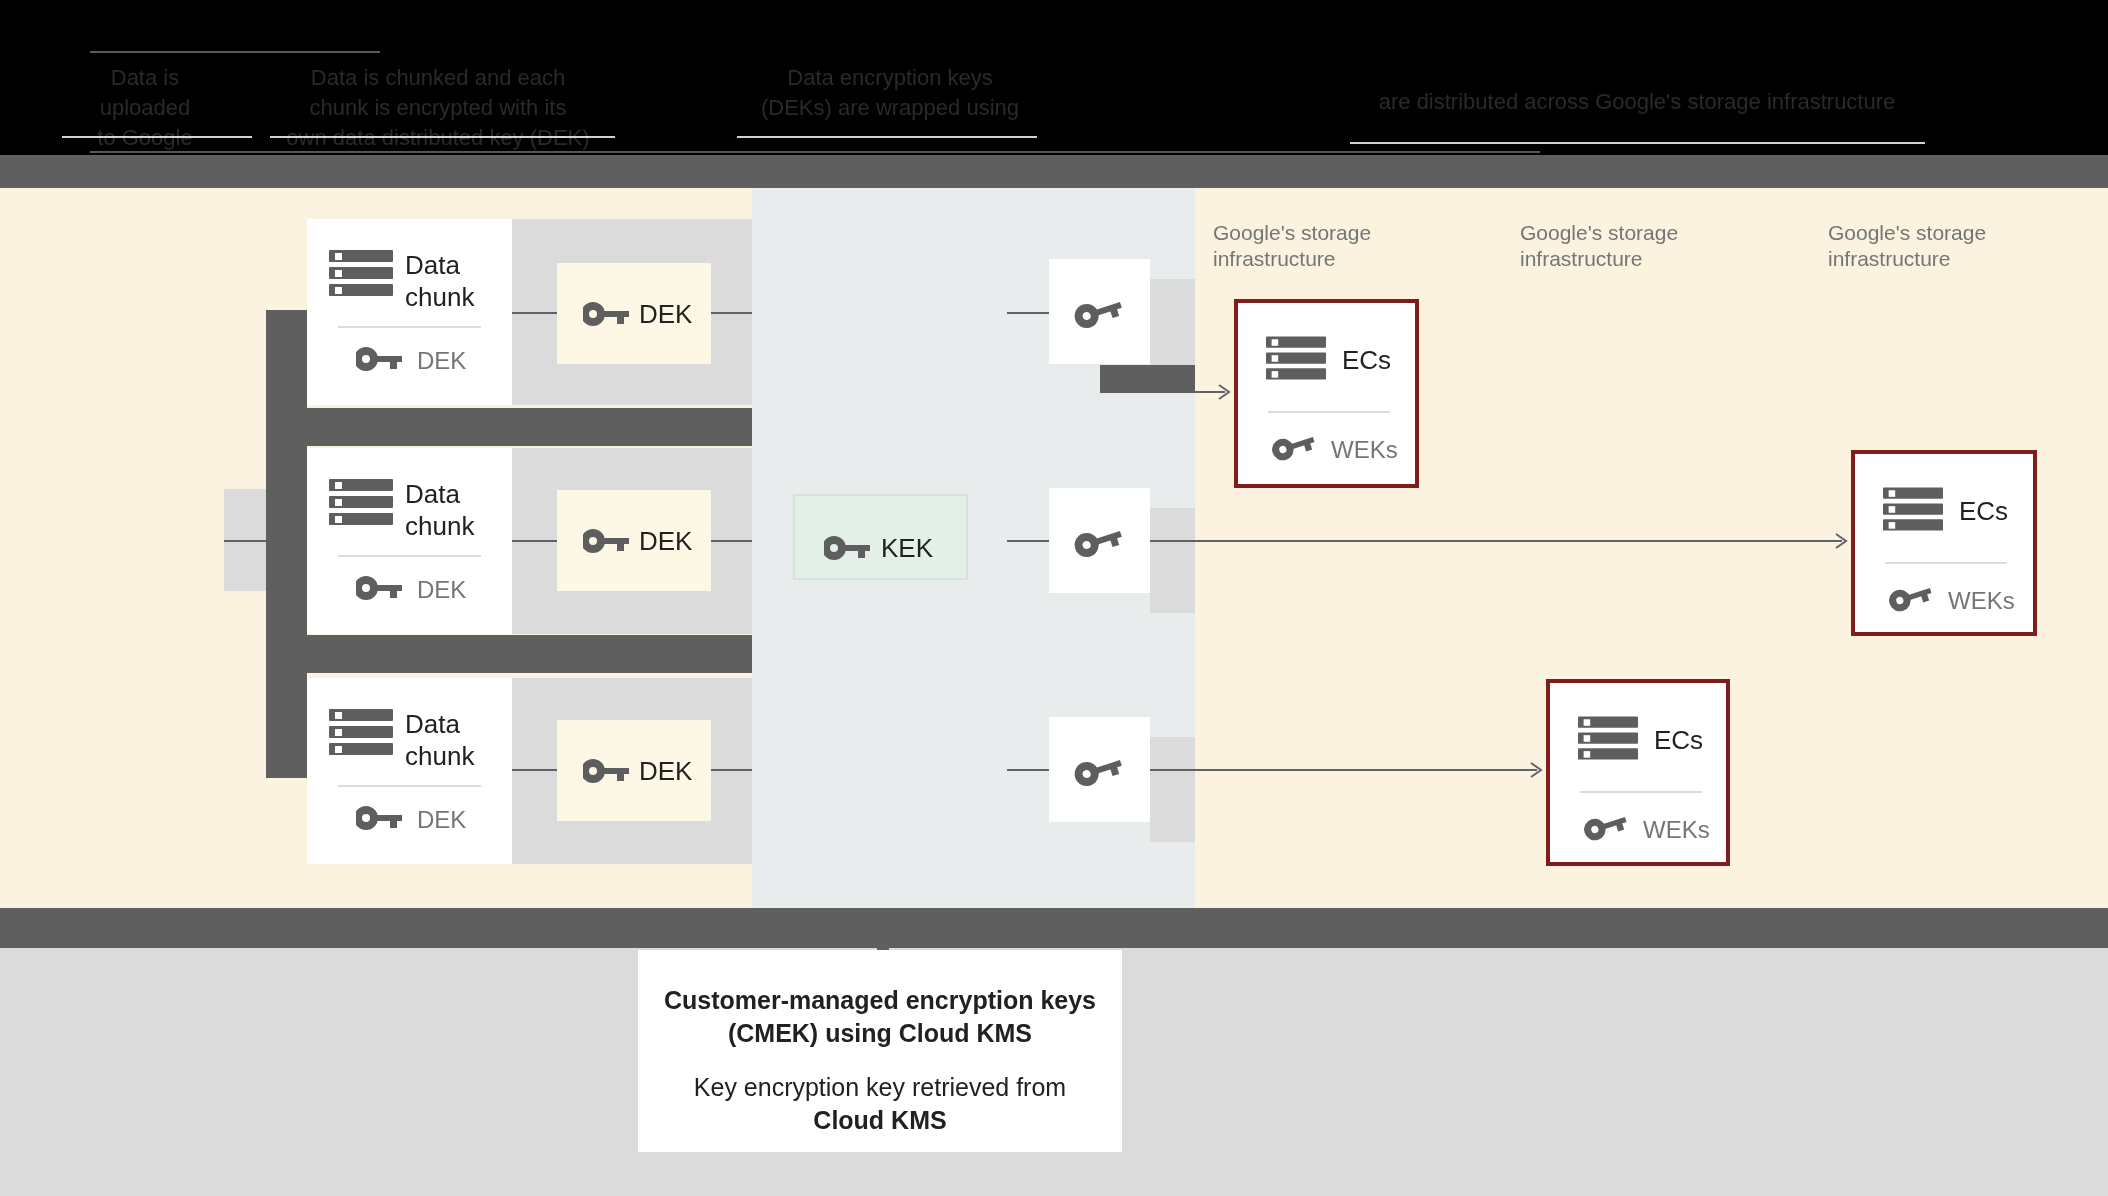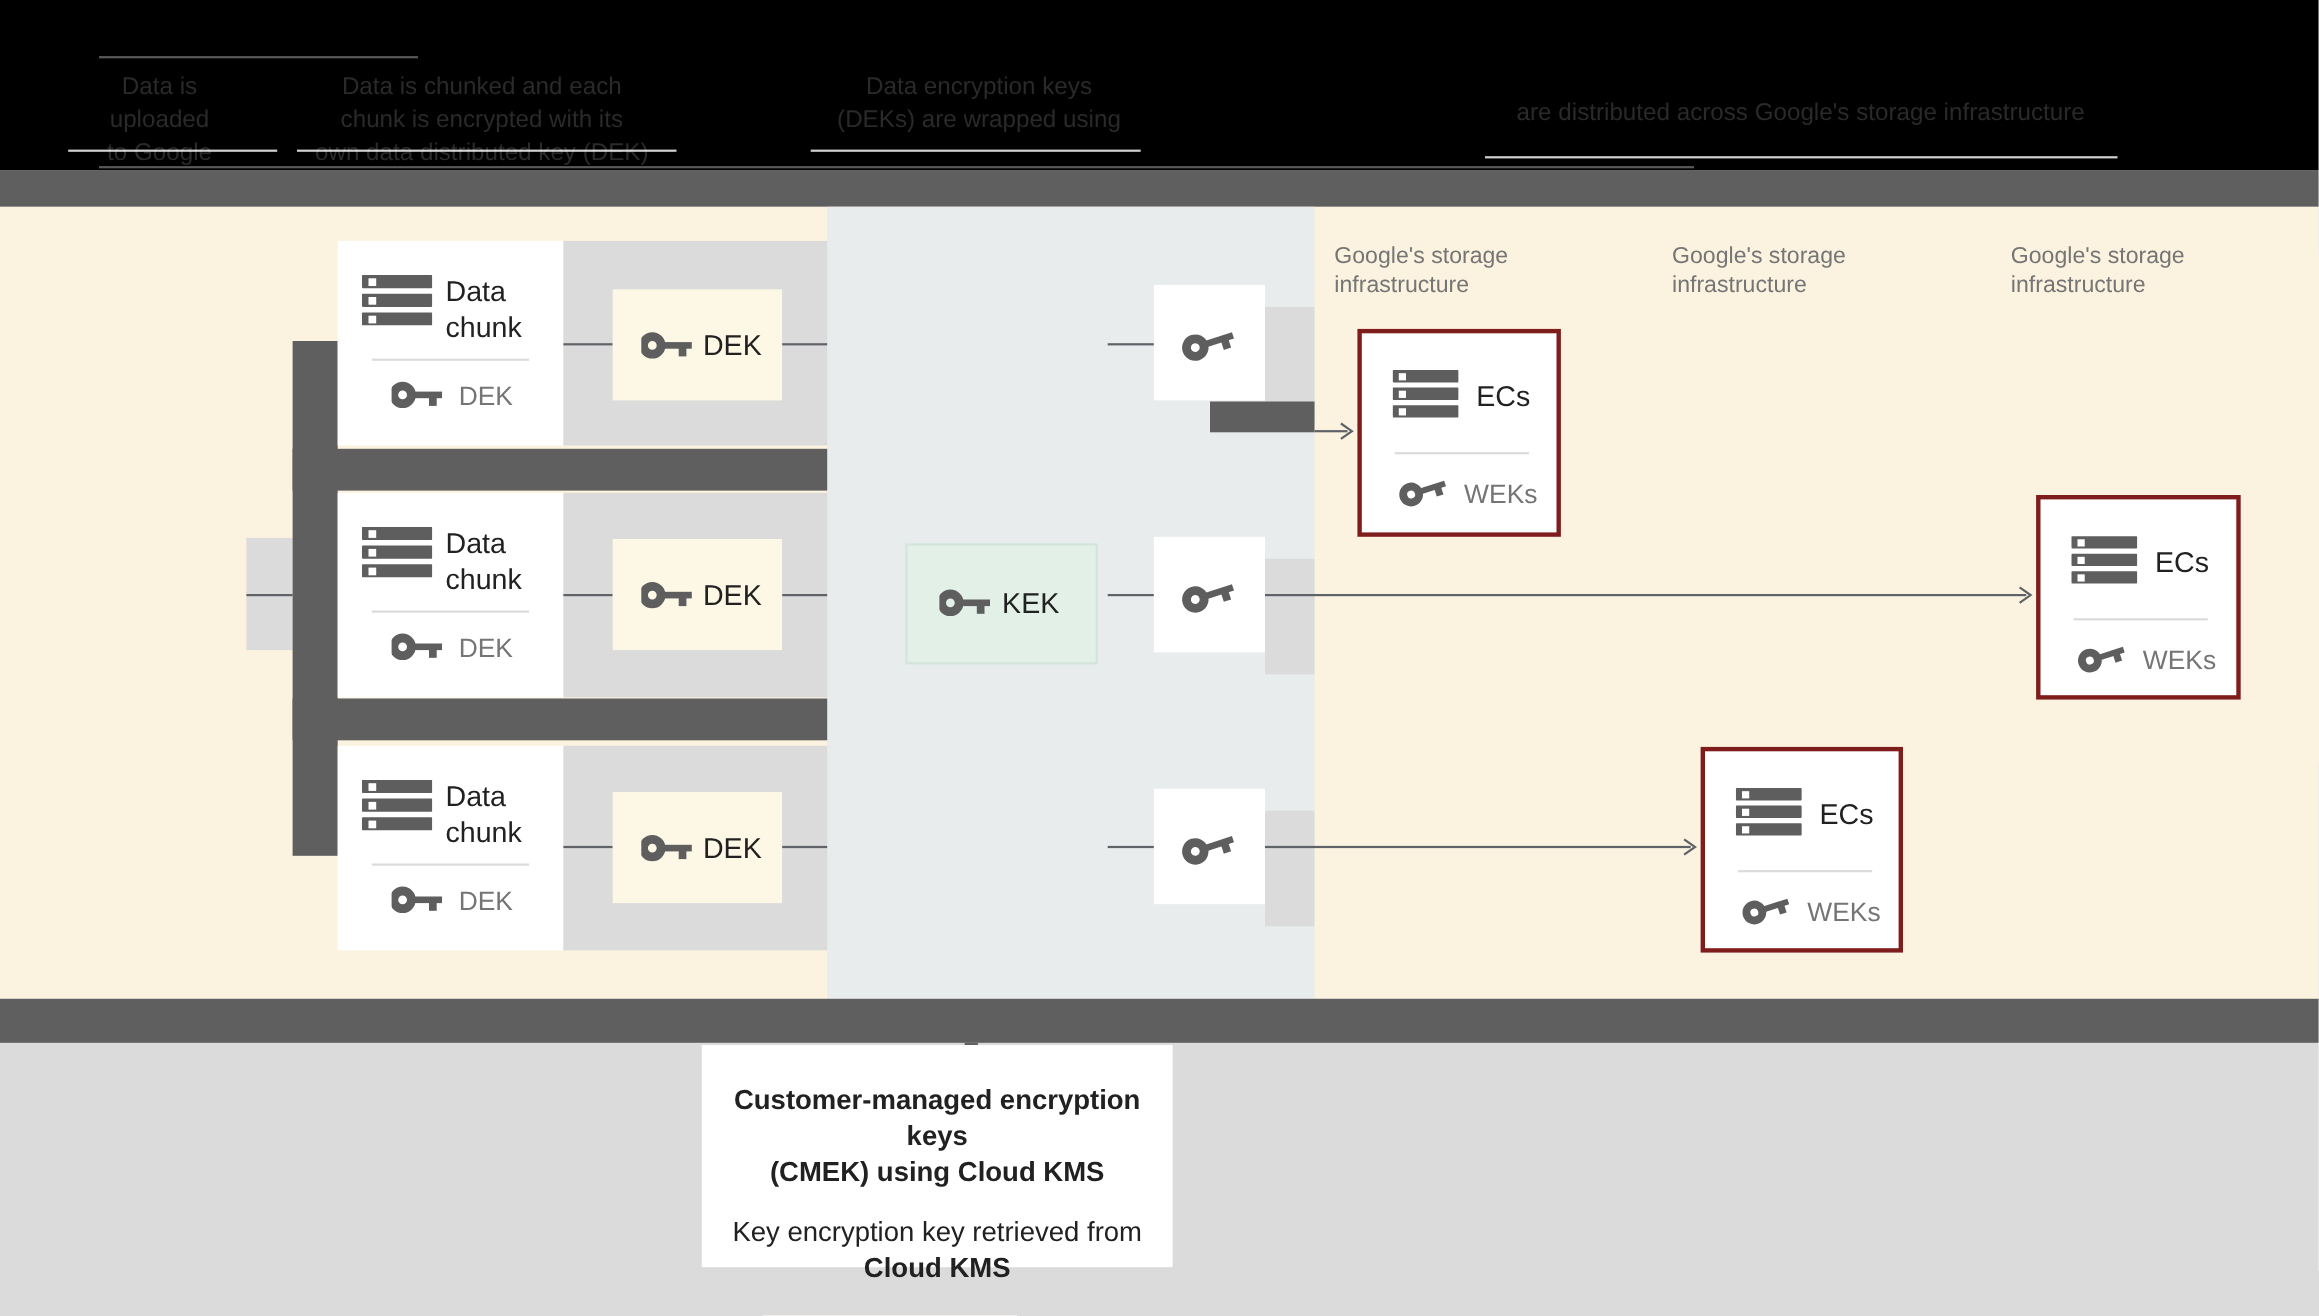--- a/index.html
+++ b/index.html
@@ -29,21 +29,21 @@
   .kek{position:absolute;background:var(--mint,#E2F0E8);border:2px solid var(--mint-border,#D3E5DA);box-sizing:border-box;}
   .ecs{position:absolute;background:#fff;border:4px solid #7f1d1d;box-sizing:border-box;}
   .divider{position:absolute;height:2px;background:#DBDBDB;}
   .lbl{position:absolute;color:var(--text-dark,#212121);font-size:26px;white-space:nowrap;}
   .lbl2{position:absolute;color:var(--text-dark,#212121);font-size:26px;line-height:32px;}
   .graylbl{position:absolute;color:var(--text-gray,#757575);font-size:24px;white-space:nowrap;}
   .storage{position:absolute;color:var(--text-gray,#757575);font-size:21px;line-height:26px;}
   
   .bottombar{left:0;top:908px;width:2108px;height:40px;background:var(--bar-dark,#5F5F5F);}
   .nub{left:877px;top:948px;width:12px;height:6px;background:var(--bar-dark,#5F5F5F);}
-  .callout{left:638px;top:950px;width:428px;height:202px;background:#fff;color:var(--text-dark,#212121);
+  .callout{left:638px;top:950px;width:484px;height:202px;background:#fff;color:var(--text-dark,#212121);
     text-align:center;font-size:25px;line-height:33px;box-sizing:border-box;padding-top:34px;}
   .callout .b{font-weight:bold;}
   .callout .gap{height:21px;}
   svg{display:block;}
 </style>
 </head>
 <body>
 
 <svg width="0" height="0" style="position:absolute">
   <defs>
@@ -181,21 +181,21 @@
       </svg>
     <div class="lbl" style="left:82px;top:36px;">DEK</div>
   </div>
   <div class="dekbox" style="left:557px;top:720px;width:154px;height:101px;">
     <svg class="abs" style="left:26px;top:38px;" width="46" height="26" viewBox="0 0 46 26">
         <use href="#key-glyph"></use>
       </svg>
     <div class="lbl" style="left:82px;top:36px;">DEK</div>
   </div>
 
-  <div class="kek" style="left:823px;top:494px;width:175px;height:110px;">
+  <div class="kek" style="left:793px;top:494px;width:175px;height:86px;">
     <svg class="abs" style="left:29px;top:39px;" width="46" height="26" viewBox="0 0 46 26">
         <use href="#key-glyph"></use>
       </svg>
     <div class="lbl" style="left:86px;top:37px;">KEK</div>
   </div>
 
   <div class="card" style="left:1049px;top:259px;width:101px;height:105px;">
     <svg class="abs" style="left:22px;top:32px;" width="56" height="40" viewBox="0 0 56 40">
       <g transform="translate(5,8) rotate(-18 23 13)">
           <use href="#key-glyph"></use>

